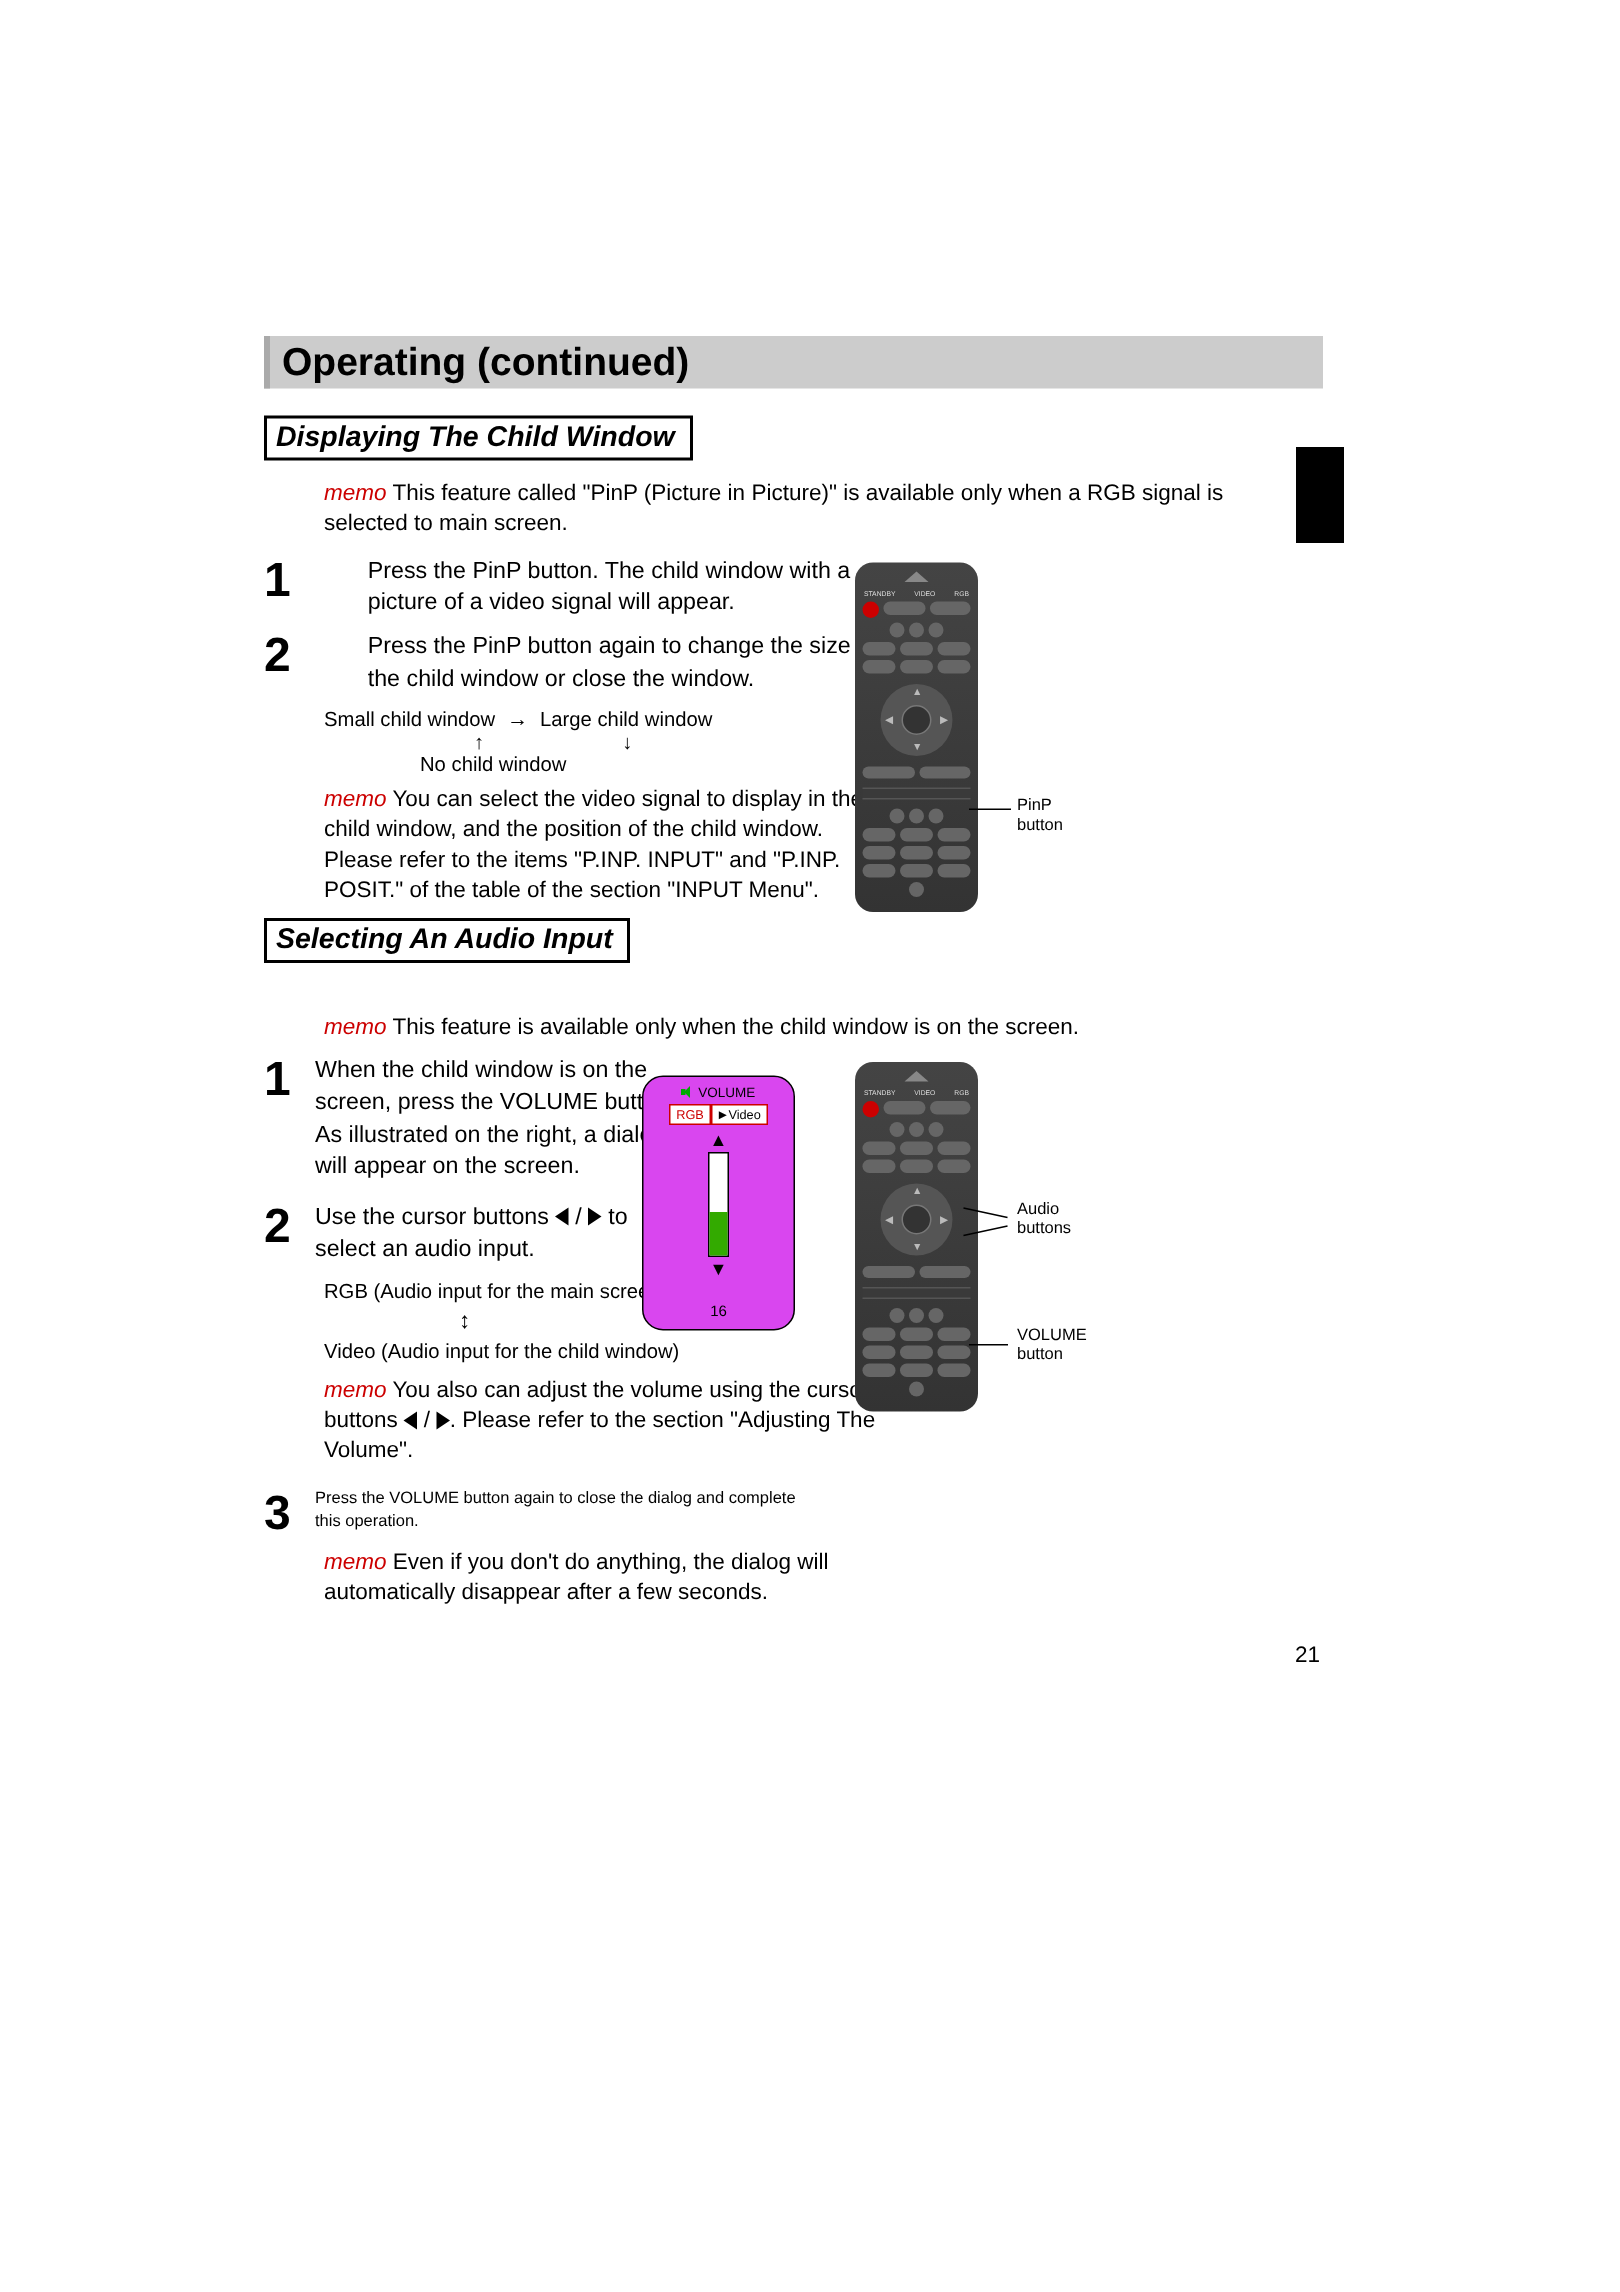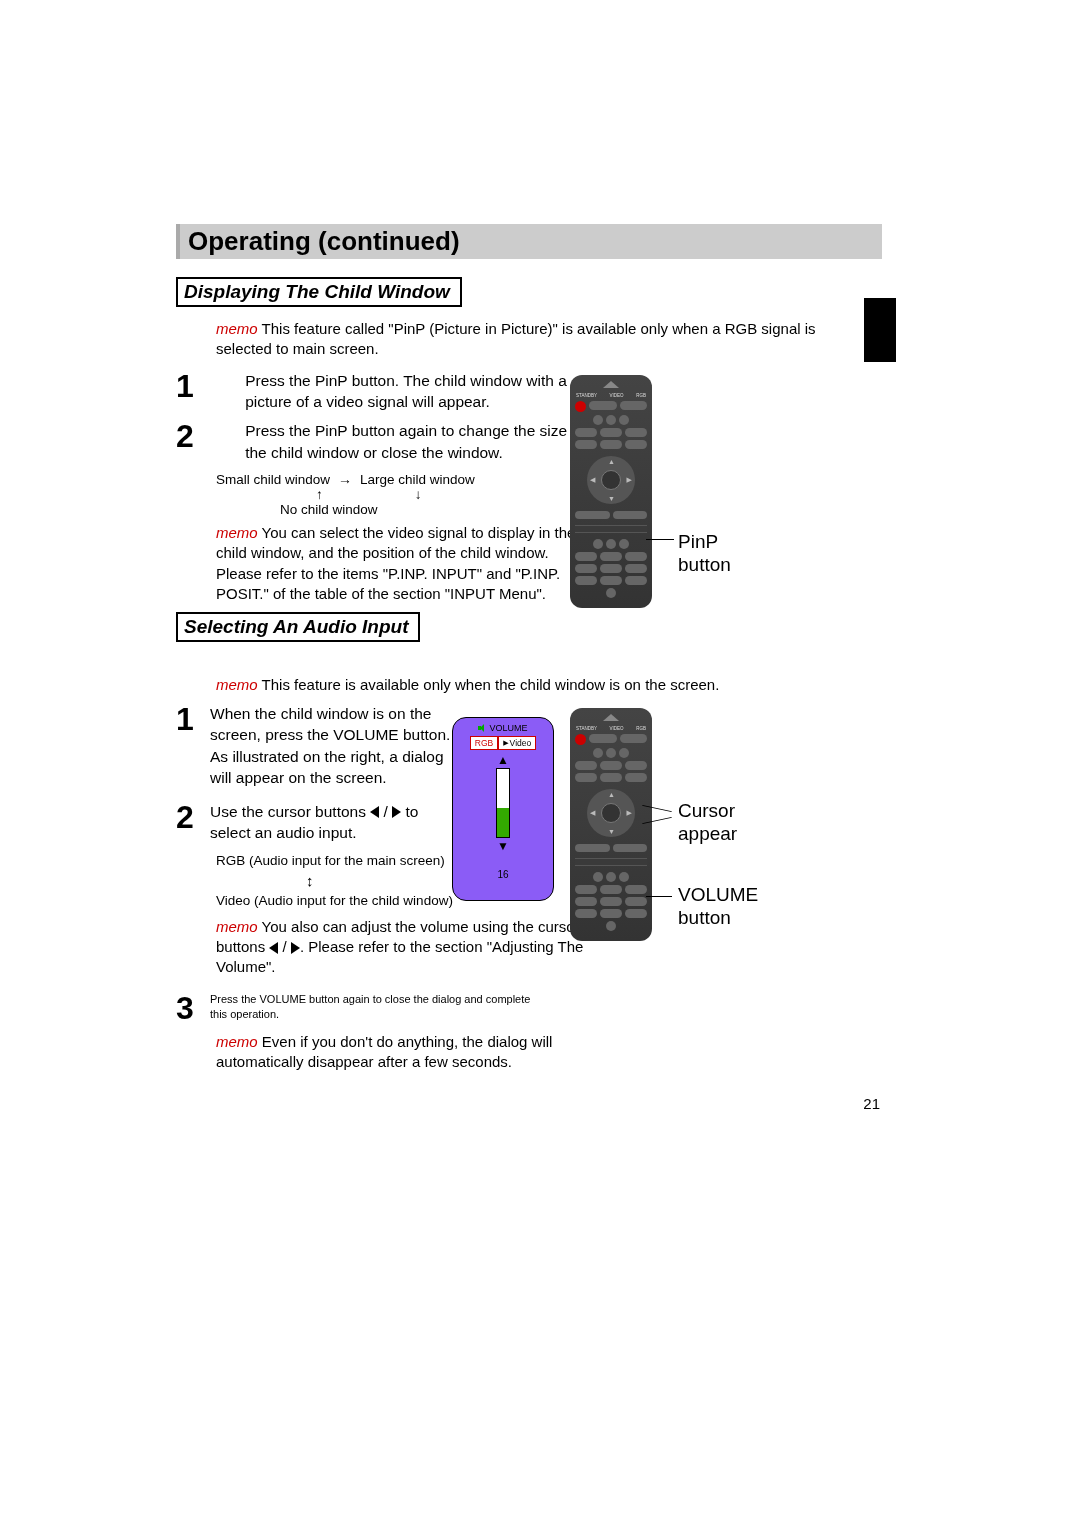--- a/index.html
+++ b/index.html
@@ -97,33 +97,33 @@
   .rbtn { background:#666;border-radius:6px;height:9px;flex:1; }
   .rbtn.red { background:#c00; border-radius:50%; width:11px;height:11px;flex:none;}
   .rbtn.sm { height:8px; }
   .rbtn.oval { border-radius:5px; height:9px; }
   .rbtn.circ { border-radius:50%; width:10px;height:10px;flex:none;}
   .disc-pad { position:relative; width:48px;height:48px;margin:4px auto; }
   .disc-pad .ring { position:absolute;inset:0;border-radius:50%;background:#555; }
   .disc-pad .ctr { position:absolute;left:14px;top:14px;width:20px;height:20px;border-radius:50%;background:#333;border:1px solid #777;}
   .disc-pad .arr { position:absolute;color:#bbb;font-size:7px;}
   .remote-gap { height:8px;border-top:1px solid #555;border-bottom:1px solid #555;margin:3px 0;background:#3a3a3a;}
-  .callout { position:absolute; font-size:19px; line-height:1.2; }
+  .callout { position:absolute; font-size:11px; line-height:1.2; }
 
   .section-b { position: relative; width: 716px; margin-top: 26px; }
   .intro-b { font-size:15px; margin: 4px 0 10px 40px; width: 560px; }
   .vol-osd {
     position:absolute;
-    left:276px;
+    left:252px;
     top:41px;
     width:102px;
     border:1.5px solid #000;
     border-radius:14px;
-    background:#8b5cf6;
-    padding:5px 6px 20px;
+    background:#d946ef;
+    padding:5px 6px 6px;
     font-size:10px;
     text-align:center;
   }
   .vol-osd .vt { display:flex;align-items:center;justify-content:center;gap:3px;font-size:9px;margin-bottom:3px;}
   .vol-osd .rgbv { display:flex;gap:0;margin-bottom:4px;justify-content:center;}
   .vol-osd .rgbv div { padding:1px 4px;font-size:8.5px;border:1px solid #c00;}
   .vol-osd .rgbv .sel { background:#fff;color:#c00;}
   .vol-osd .rgbv .uns { background:#fff;color:#000;display:flex;align-items:center;gap:1px;}
   .vol-osd .tri-u { font-size:12px;line-height:1;}
   .vol-osd .bar { width:14px;height:70px;border:1px solid #000;margin:2px auto;position:relative;background:#fff;}
@@ -380,21 +380,21 @@
             <div class="rbtn oval"></div>
             <div class="rbtn oval"></div>
             <div class="rbtn oval"></div>
           </div>
         <div class="btn-row" style="justify-content:center;">
             <div class="rbtn circ"></div>
           </div>
       </div>
       <div class="cline" style="left:72px;top:100px;width:30px;transform:rotate(12deg);"></div>
       <div class="cline" style="left:72px;top:112px;width:30px;transform:rotate(-12deg);"></div>
-      <div class="callout" style="left:108px;top:92px;">Cursor appear</div>
+      <div class="callout" style="left:108px;top:92px;">Audio buttons</div>
       <div class="cline" style="left:76px;top:188px;width:26px;"></div>
       <div class="callout" style="left:108px;top:176px;">VOLUME button</div>
     </div>
 
   </div>
 </div>
 
 <div class="page-num">21</div>
 
 </body></html>

